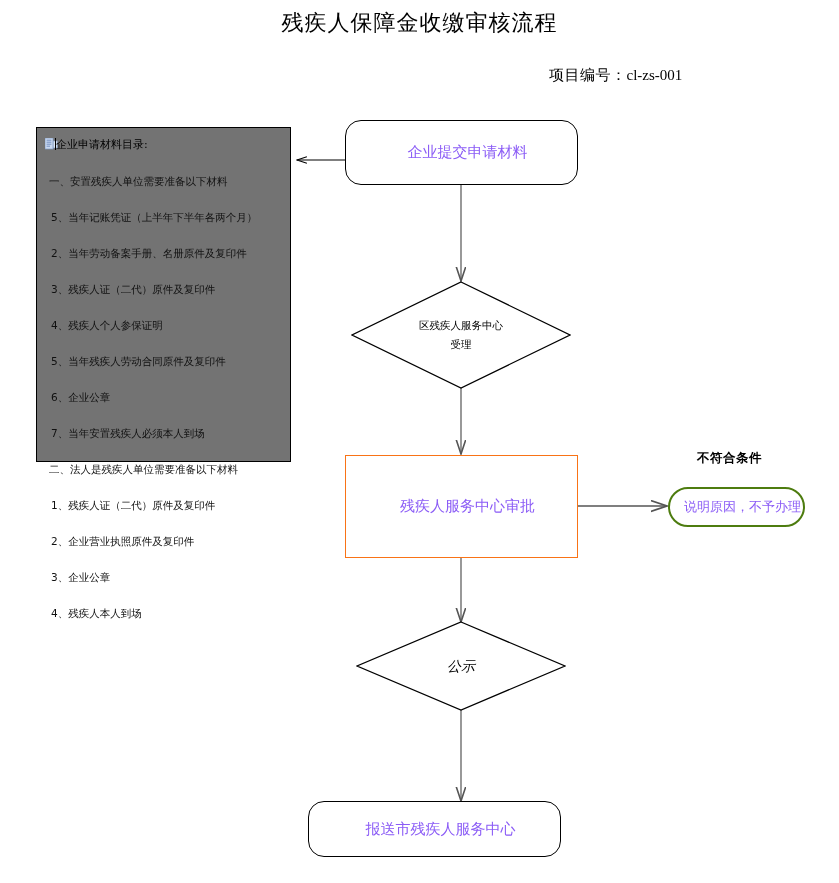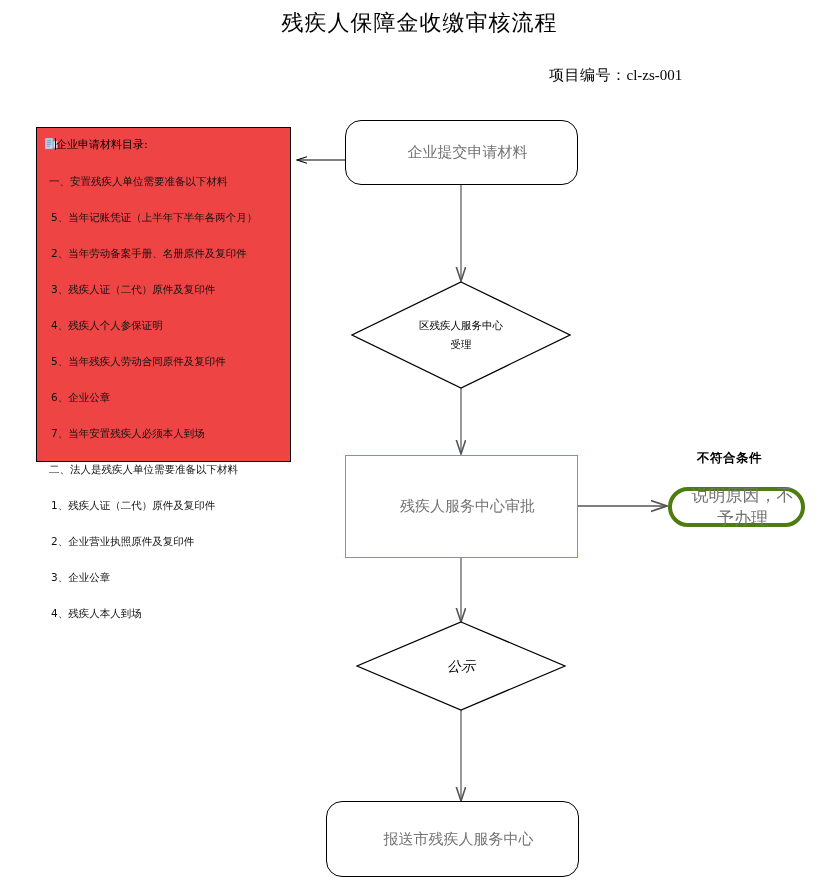--- a/index.html
+++ b/index.html
@@ -43,21 +43,21 @@
   .project-no .pn-value { font-family: "Liberation Serif", serif; }
 
   
   .materials-box {
     position: absolute;
     left: 36px;
     top: 127px;
     width: 255px;
     height: 335px;
     border: 1px solid #000;
-    background: #ef4444;
+    background: #737373;
     box-sizing: border-box;
   }
   .materials-header {
     position: relative;
     margin: 10px 0 0 8px;
     font-size: 11px;
     line-height: 14px;
     white-space: nowrap;
   }
   .list-icon {
@@ -92,38 +92,38 @@
     margin-left: 12px;
   }
 
   
   .node {
     position: absolute;
     box-sizing: border-box;
     display: flex;
     align-items: center;
     justify-content: center;
-    text-align: center;
+    text-align: right;
     background: #fff;
-    color: #737373;
+    color: #8b5cf6;
     padding-left: 12px;
   }
   .node-rounded {
     border: 1px solid #000;
     border-radius: 16px;
     font-size: 15px;
   }
   .node-rect {
     border: 1px solid #f97316;
     font-size: 15px;
   }
   .node-pill {
-    border: 4px solid #4d7c0f;
+    border: 2px solid #4d7c0f;
     border-radius: 24px;
-    font-size: 17px;
+    font-size: 13px;
   }
 
   
   .diamond-wrap {
     position: absolute;
   }
   .diamond-wrap svg { display: block; }
   .diamond-text {
     position: absolute;
     left: 0;
@@ -247,17 +247,17 @@
 
   <div class="diamond-wrap" style="left:356px; top:621px; width:210px; height:90px;font-style:italic;">
     <svg width="210" height="90" viewBox="0 0 210 90" xmlns="http://www.w3.org/2000/svg">
       <polygon points="105,1 209,45 105,89 1,45" fill="#ffffff" stroke="#000000" stroke-width="1.3"></polygon>
     </svg>
     <div class="diamond-text">
       <span class="dline big">公示</span>
     </div>
   </div>
 
-  <div class="node node-rounded" style="left:326px; top:801px; width:253px; height:76px;">
+  <div class="node node-rounded" style="left:308px; top:801px; width:253px; height:56px;">
     <span>报送市残疾人服务中心</span>
   </div>
 
 </div>
 
 </body></html>

